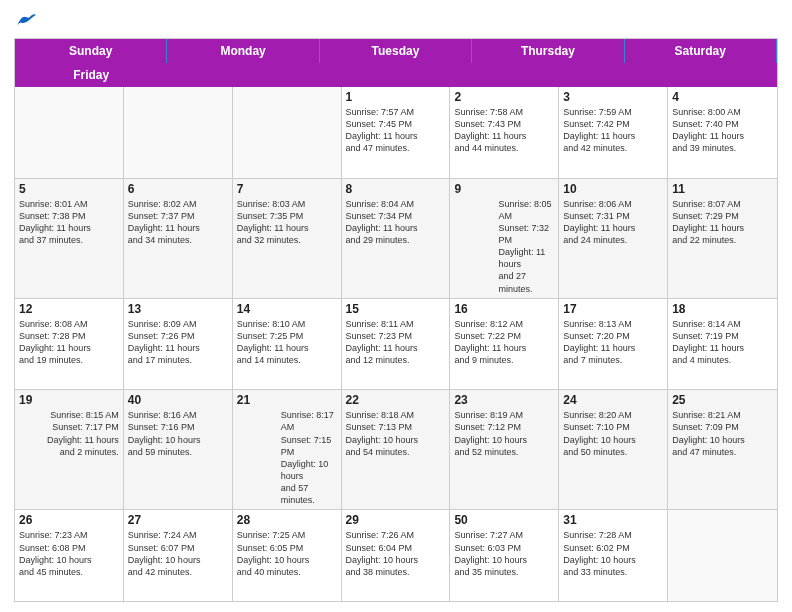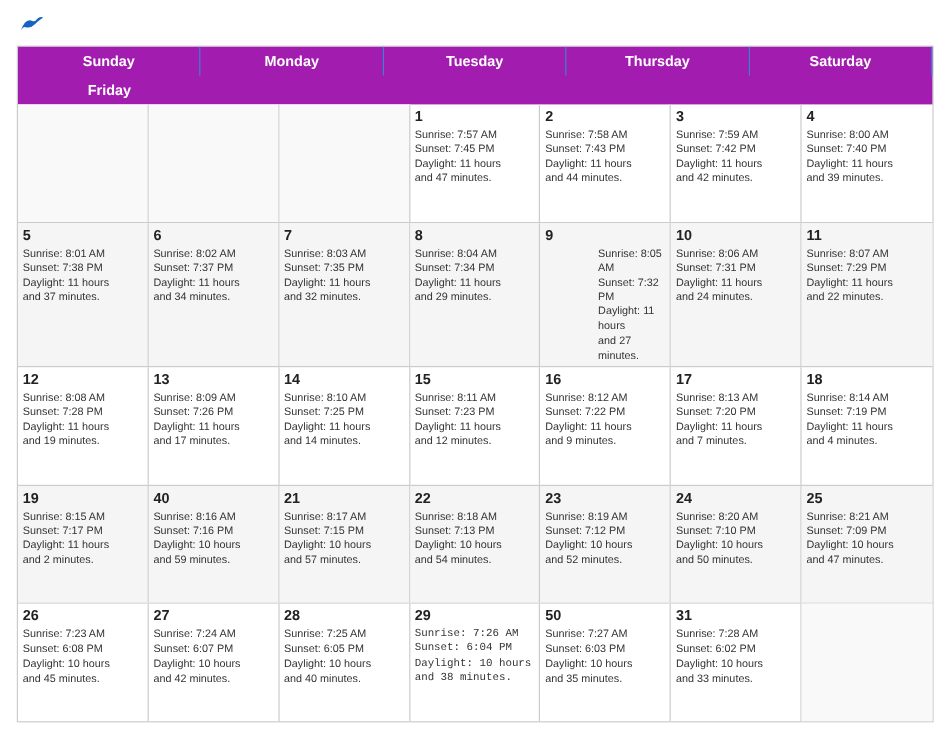--- a/index.html
+++ b/index.html
@@ -280,35 +280,35 @@
             <div class="day-number">18</div>
             <div class="cell-text" style="white-space: pre-line;">Sunrise: 8:14 AM
 Sunset: 7:19 PM
 Daylight: 11 hours
 and 4 minutes.</div>
           </div>
         </div>
         <div class="cal-row">
           <div class="cal-cell">
             <div class="day-number">19</div>
-            <div class="cell-text" style="white-space: pre-line;">Sunrise: 8:15 AM
+            <div class="cell-text" style="white-space: pre-line; text-align: right;">Sunrise: 8:15 AM
 Sunset: 7:17 PM
 Daylight: 11 hours
 and 2 minutes.</div>
           </div>
           <div class="cal-cell">
             <div class="day-number">40</div>
             <div class="cell-text" style="white-space: pre-line;">Sunrise: 8:16 AM
 Sunset: 7:16 PM
 Daylight: 10 hours
 and 59 minutes.</div>
           </div>
           <div class="cal-cell">
             <div class="day-number">21</div>
-            <div class="cell-text" style="white-space: pre-line;">Sunrise: 8:17 AM
+            <div class="cell-text" style="white-space: pre-line; margin-left: 44px;">Sunrise: 8:17 AM
 Sunset: 7:15 PM
 Daylight: 10 hours
 and 57 minutes.</div>
           </div>
           <div class="cal-cell">
             <div class="day-number">22</div>
             <div class="cell-text" style="white-space: pre-line;">Sunrise: 8:18 AM
 Sunset: 7:13 PM
 Daylight: 10 hours
 and 54 minutes.</div>
@@ -352,21 +352,21 @@
           </div>
           <div class="cal-cell">
             <div class="day-number">28</div>
             <div class="cell-text" style="white-space: pre-line;">Sunrise: 7:25 AM
 Sunset: 6:05 PM
 Daylight: 10 hours
 and 40 minutes.</div>
           </div>
           <div class="cal-cell">
             <div class="day-number">29</div>
-            <div class="cell-text" style="white-space: pre-line; font-family: Liberation Mono, monospace;">Sunrise: 7:26 AM
+            <div class="cell-text" style="white-space: pre-line;">Sunrise: 7:26 AM
 Sunset: 6:04 PM
 Daylight: 10 hours
 and 38 minutes.</div>
           </div>
           <div class="cal-cell">
             <div class="day-number">50</div>
             <div class="cell-text" style="white-space: pre-line;">Sunrise: 7:27 AM
 Sunset: 6:03 PM
 Daylight: 10 hours
 and 35 minutes.</div>

